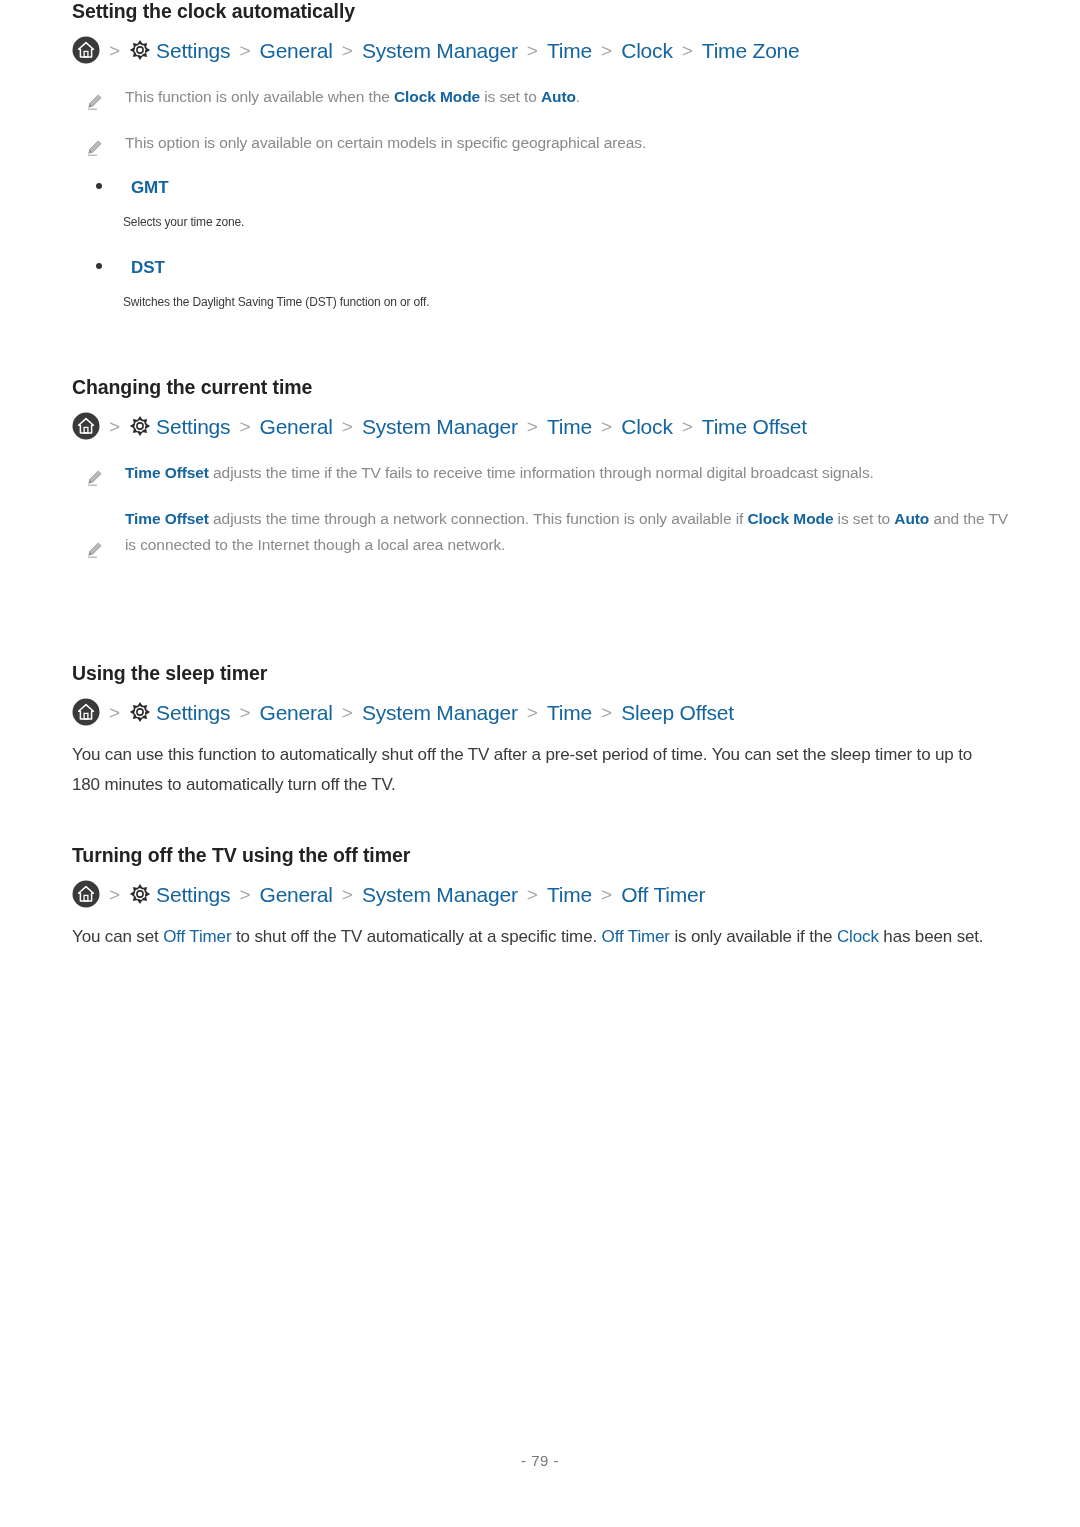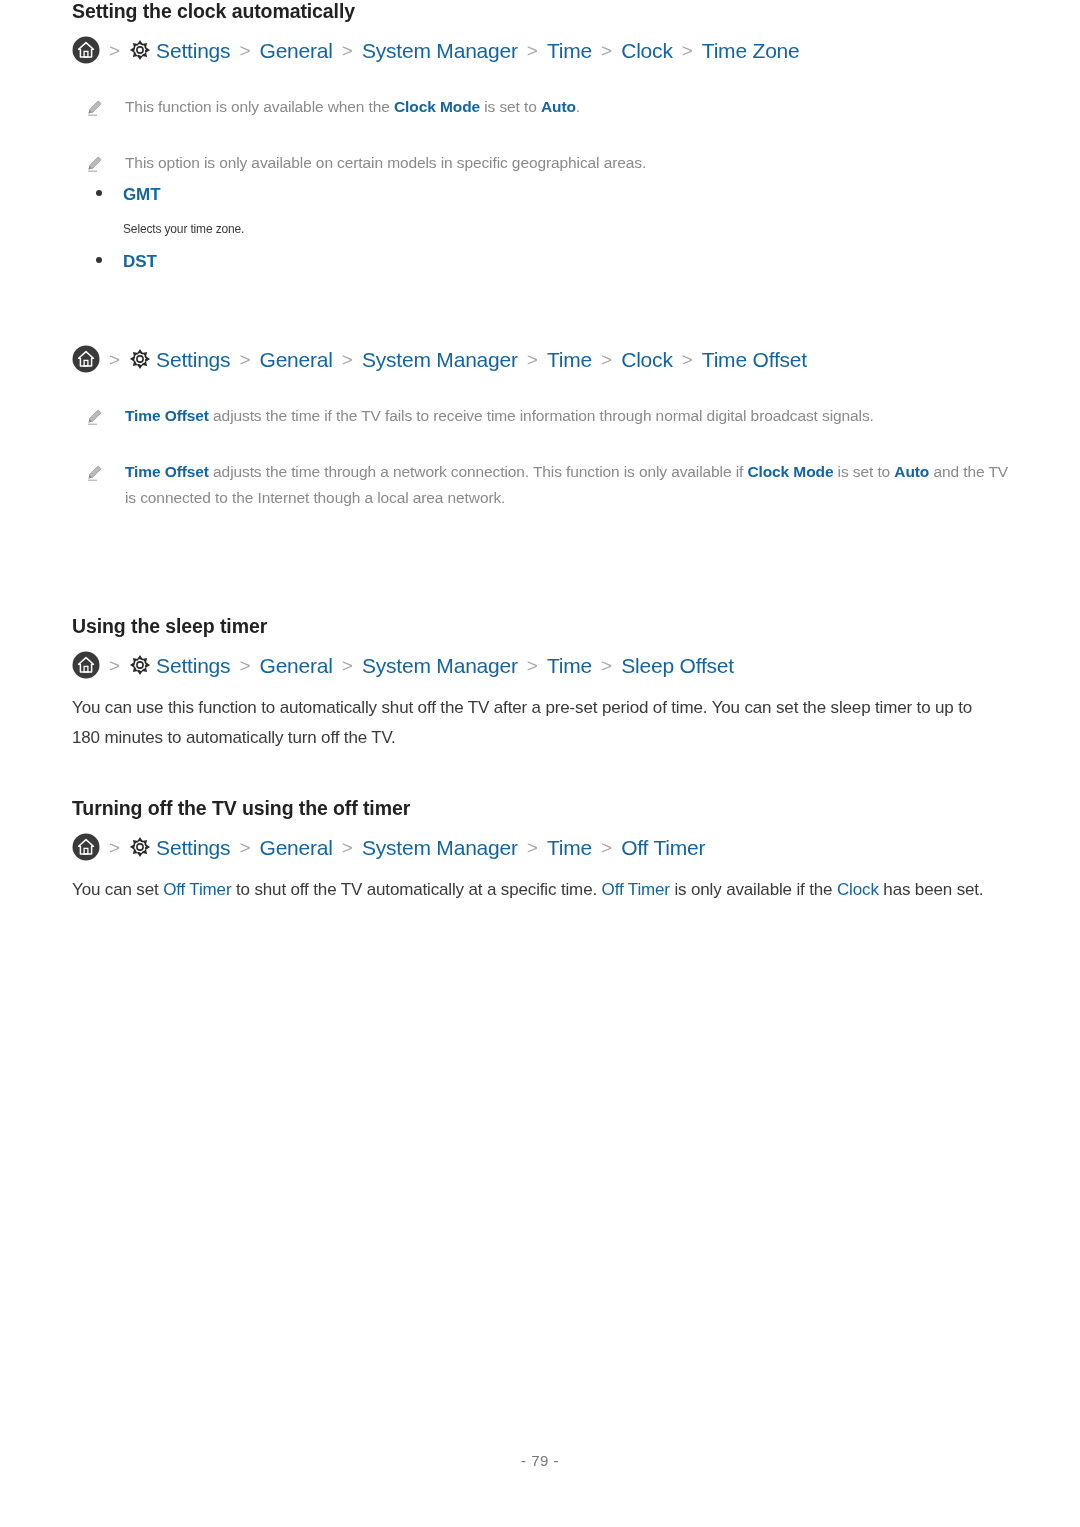--- a/index.html
+++ b/index.html
@@ -84,22 +84,22 @@
     max-width: 925px;
     letter-spacing: -0.15px;
   }
   .para .t {
     color: #14659f;
   }
 
   
   .note {
     display: flex;
-    align-items: flex-start;
-    margin-top: 30px;
+    align-items: flex-end;
+    margin-top: 20px;
     max-width: 955px;
   }
   .pencil-icon {
     width: 17px;
     height: 17px;
     flex: 0 0 17px;
     margin: 5px 0 0 14px;
     display: block;
   }
   .note-text {
@@ -111,21 +111,22 @@
   }
   .note-text .t {
     color: #14659f;
     font-weight: 700;
   }
 
   
   .bullet-row {
     display: flex;
     align-items: baseline;
-    margin-top: 9px;
+    margin-top: 22px;
+    gap: 8px;
   }
   .dot {
     width: 6px;
     height: 6px;
     border-radius: 50%;
     background: #333333;
     flex: 0 0 6px;
     margin-left: 24px;
     position: relative;
     top: -4px;
@@ -232,23 +233,25 @@
   <div class="bullet-row">
     <span class="dot"></span>
     <span class="bullet-label">GMT</span>
   </div>
   <div class="bullet-desc">Selects your time zone.</div>
 
   <div class="bullet-row">
     <span class="dot"></span>
     <span class="bullet-label">DST</span>
   </div>
+  <div class="bullet-desc">Switches the Daylight Saving Time (DST) function on or off.</div>
 
   <div class="block-gap-xl"></div>
 
+  <h3 class="h3">Changing the current time</h3>
 
   <div class="crumbs">
     <span>
       <svg class="home-icon" viewBox="0 0 28 28" aria-hidden="true">
         <circle cx="14" cy="14" r="13.5" fill="#3a3a3a"></circle>
         <path d="M14 6.6 L21.4 13.2 L19.6 13.2 L19.6 21 L8.4 21 L8.4 13.2 L6.6 13.2 Z" fill="none" stroke="#ffffff" stroke-width="1.5" stroke-linejoin="round"></path>
         <rect x="12.1" y="15.4" width="3.8" height="5.6" fill="none" stroke="#ffffff" stroke-width="1.3"></rect>
       </svg>
     </span>
     <span class="sep">&gt;</span>

